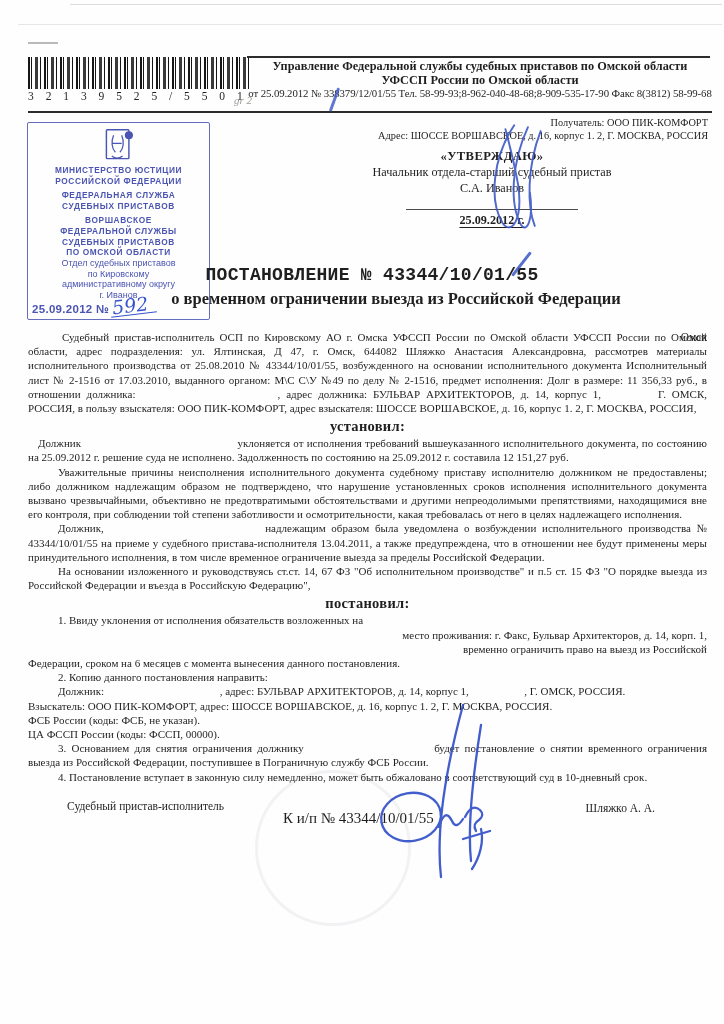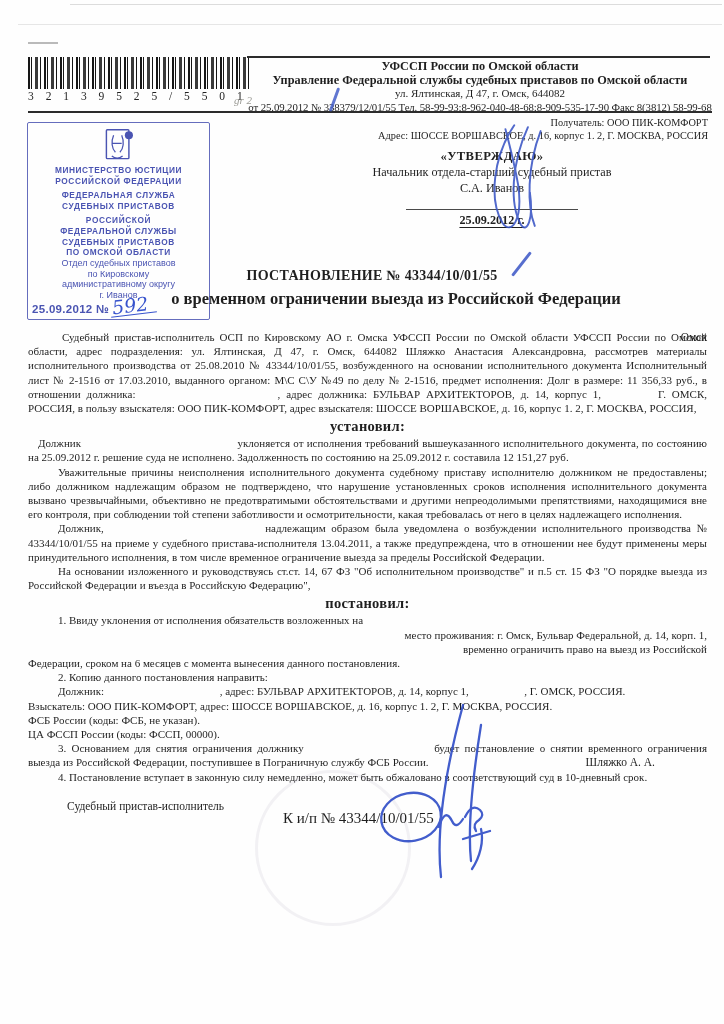--- a/index.html
+++ b/index.html
@@ -37,58 +37,57 @@
     border-radius:2px;text-align:center;color:#4a54b2;font-family:"Liberation Sans",sans-serif;}
   .stamp-emblem{margin:4px auto 0 auto;display:block;}
   .st-line{font-size:8.3px;line-height:10.6px;letter-spacing:.6px;font-weight:bold;}
   .st-line.gapA{margin-top:4px;}
   .st-lower{font-size:9px;line-height:10.8px;letter-spacing:0;font-weight:normal;}
   .stamp-daterow{position:absolute;left:4px;bottom:4px;text-align:left;font-size:11.5px;font-weight:bold;letter-spacing:.3px;}
   .stamp-number{position:absolute;left:82px;bottom:4px;font-size:19px;font-style:italic;color:#3753cd;
     transform:rotate(-7deg);font-family:"DejaVu Serif",serif;border-bottom:1.6px solid #3753cd;padding:0 8px 0 2px;line-height:17px;}
   
   .title{left:36px;right:16px;top:264px;text-align:center;font-weight:bold;line-height:23px;}
-  .title-l1{font-size:14px;letter-spacing:.3px;}
+  .title-l1{font-size:18px;letter-spacing:.3px;font-family:Liberation Mono, monospace;}
   .title-l2{font-size:16.5px;transform:translateX(24px);}
   .title-tick{top:249px;left:520px;width:3px;height:30px;background:#3a55c5;transform:rotate(38deg);opacity:.85;border-radius:2px;}
   .city{right:17px;top:331px;font-size:11.5px;}
   
   .docbody{left:28px;right:17px;top:330px;font-size:11px;line-height:14.2px;text-align:justify;}
   .ind{text-indent:30px;}
   .ind-lg{text-indent:34px;}
   .ind-sm{text-indent:10px;}
   .sec-head{text-align:center;font-weight:bold;font-size:14.5px;line-height:16px;margin:3px 0 2px 0;letter-spacing:.3px;}
   .gap{display:inline-block;height:1px;}
   .g150{width:150px;} .g130{width:130px;} .g120{width:120px;} .g110{width:110px;} .g50{width:50px;} .g45{width:45px;}
   .r{text-align:right;}
   
   .officer-title{left:28px;top:800px;font-size:11.5px;margin-left:39px;}
   .case-ref{left:283px;top:810px;font-size:15px;}
-  .officer-name{right:69px;top:756px;font-size:11.5px;}
+  .officer-name{right:69px;top:802px;font-size:11.5px;}
   .ghost-stamp{left:255px;top:770px;width:150px;height:150px;border:3px solid rgba(160,150,170,.12);border-radius:50%;}
   .sig{pointer-events:none;}
 </style>
 </head>
 <body>
 
 <div class="page">
 
   <div class="abs scanline1"></div>
   <div class="abs scanline2"></div>
   <div class="abs dashmark"></div>
 
   <div class="abs barcode"></div>
   <div class="abs barcode-digits">3 2 1 3 9 5 2 5 / 5 5 0 1</div>
   <div class="abs pencil-note">gr 2</div>
 
   <div class="abs rule-top"></div>
   <div class="abs letterhead">
+    <div class="lh-bold">Управление Федеральной службы судебных приставов по Омской области</div>
     <div class="lh-bold">УФССП России по Омской области</div>
-    <div class="lh-bold">Управление Федеральной службы судебных приставов по Омской области</div>
-    <div class="lh-small">ул. Ялтинская, Д 47, г. Омск, 644082</div>
     <div class="lh-ref">от 25.09.2012 № 338379/12/01/55 Тел. 58-99-93;8-962-040-48-68;8-909-535-17-90 Факс 8(3812) 58-99-68</div>
   </div>
   <div class="abs rule-mid"></div>
   <div class="abs ink-stroke-date"></div>
 
   <div class="abs recipient">
     <div>Получатель: ООО ПИК-КОМФОРТ</div>
     <div>Адрес: ШОССЕ ВОРШАВСКОЕ, д. 16, корпус 1. 2, Г. МОСКВА, РОССИЯ</div>
   </div>
 
@@ -110,21 +109,21 @@
   <div class="abs stamp">
     <svg class="stamp-emblem" width="36" height="38" viewBox="0 0 40 42">
       <rect x="6" y="3" width="25" height="32" rx="1" fill="none" stroke="#4a54b2" stroke-width="1.6"></rect>
       <circle cx="31" cy="9" r="4.5" fill="#4a54b2"></circle>
       <path d="M14 9 c-3 7 -2 15 2 19 m7-19 c3 7 2 15 -2 19 m-8-10 h10 m-11 14 q6 5 12 0" fill="none" stroke="#4a54b2" stroke-width="1.4"></path>
     </svg>
     <div class="st-line">МИНИСТЕРСТВО ЮСТИЦИИ</div>
     <div class="st-line">РОССИЙСКОЙ ФЕДЕРАЦИИ</div>
     <div class="st-line gapA">ФЕДЕРАЛЬНАЯ СЛУЖБА</div>
     <div class="st-line">СУДЕБНЫХ ПРИСТАВОВ</div>
-    <div class="st-line gapA">РОССИЙСКОЙ</div>
+    <div class="st-line gapA">ВОРШАВСКОЕ</div>
     <div class="st-line">ФЕДЕРАЛЬНОЙ СЛУЖБЫ</div>
     <div class="st-line">СУДЕБНЫХ ПРИСТАВОВ</div>
     <div class="st-line">ПО ОМСКОЙ ОБЛАСТИ</div>
     <div class="st-lower gapA">Отдел судебных приставов</div>
     <div class="st-lower">по Кировскому</div>
     <div class="st-lower">административному округу</div>
     <div class="st-lower">г. Иванов</div>
     <div class="stamp-daterow">25.09.2012 №</div>
     <div class="stamp-number">592</div>
   </div>
@@ -159,21 +158,21 @@
       <span>Должник,</span>
       <span class="gap g150"></span>
       <span>надлежащим образом была уведомлена о возбуждении исполнительного производства № 43344/10/01/55 на приеме у судебного пристава-исполнителя 13.04.2011, а также предупреждена, что в отношении нее будут применены меры принудительного исполнения, в том числе временное ограничение выезда за пределы Российской Федерации.</span>
     </div>
 
     <div class="ind">На основании изложенного и руководствуясь ст.ст. 14, 67 ФЗ "Об исполнительном производстве" и п.5 ст. 15  ФЗ "О порядке выезда из Российской Федерации и въезда в Российскую Федерацию",</div>
 
     <div class="sec-head">постановил:</div>
 
     <div class="ind">1. Ввиду уклонения от исполнения обязательств возложенных на</div>
-    <div class="r">место проживания: г. Омск, Бульвар Федеральной, д. 14, корп. 1,</div>
+    <div class="r">место проживания: г. Факс, Бульвар Архитекторов, д. 14, корп. 1,</div>
     <div class="r">временно ограничить право на выезд из Российской</div>
     <div>Федерации, сроком на 6 месяцев с момента вынесения данного постановления.</div>
 
     <div class="ind">2. Копию данного постановления направить:</div>
     <div class="ind">
       <span>Должник:</span>
       <span class="gap g110"></span>
       <span>, адрес: БУЛЬВАР АРХИТЕКТОРОВ, д. 14, корпус 1,</span>
       <span class="gap g50"></span>
       <span>, Г. ОМСК, РОССИЯ.</span>

